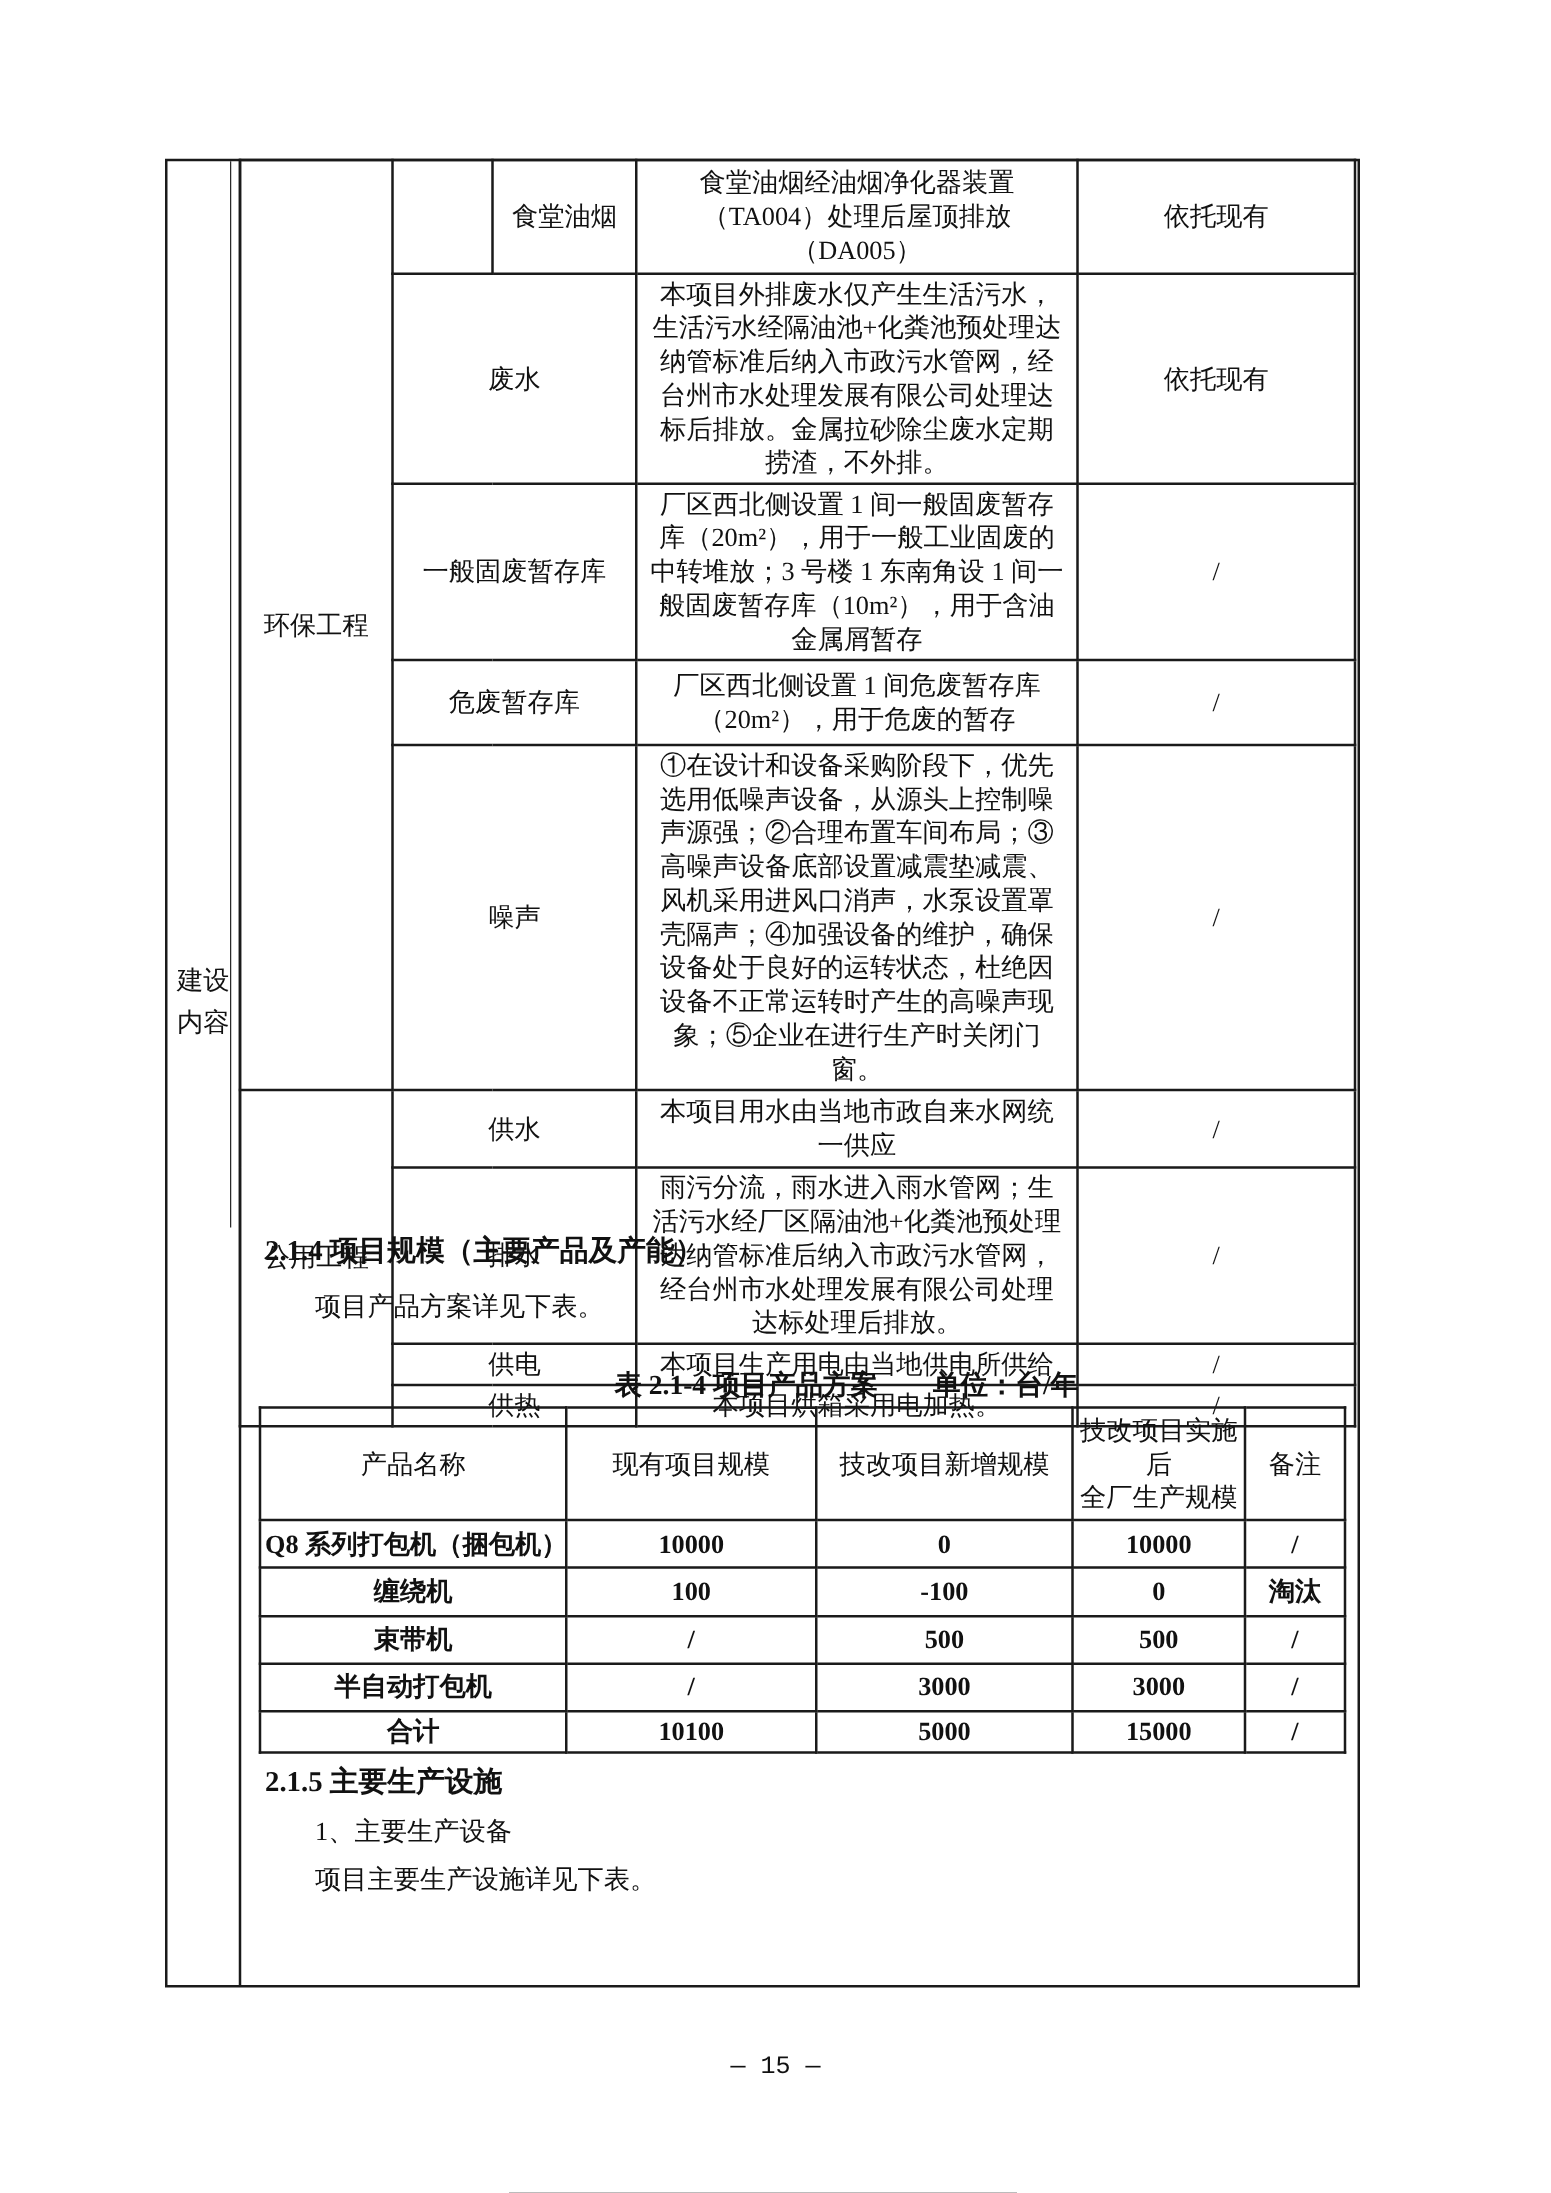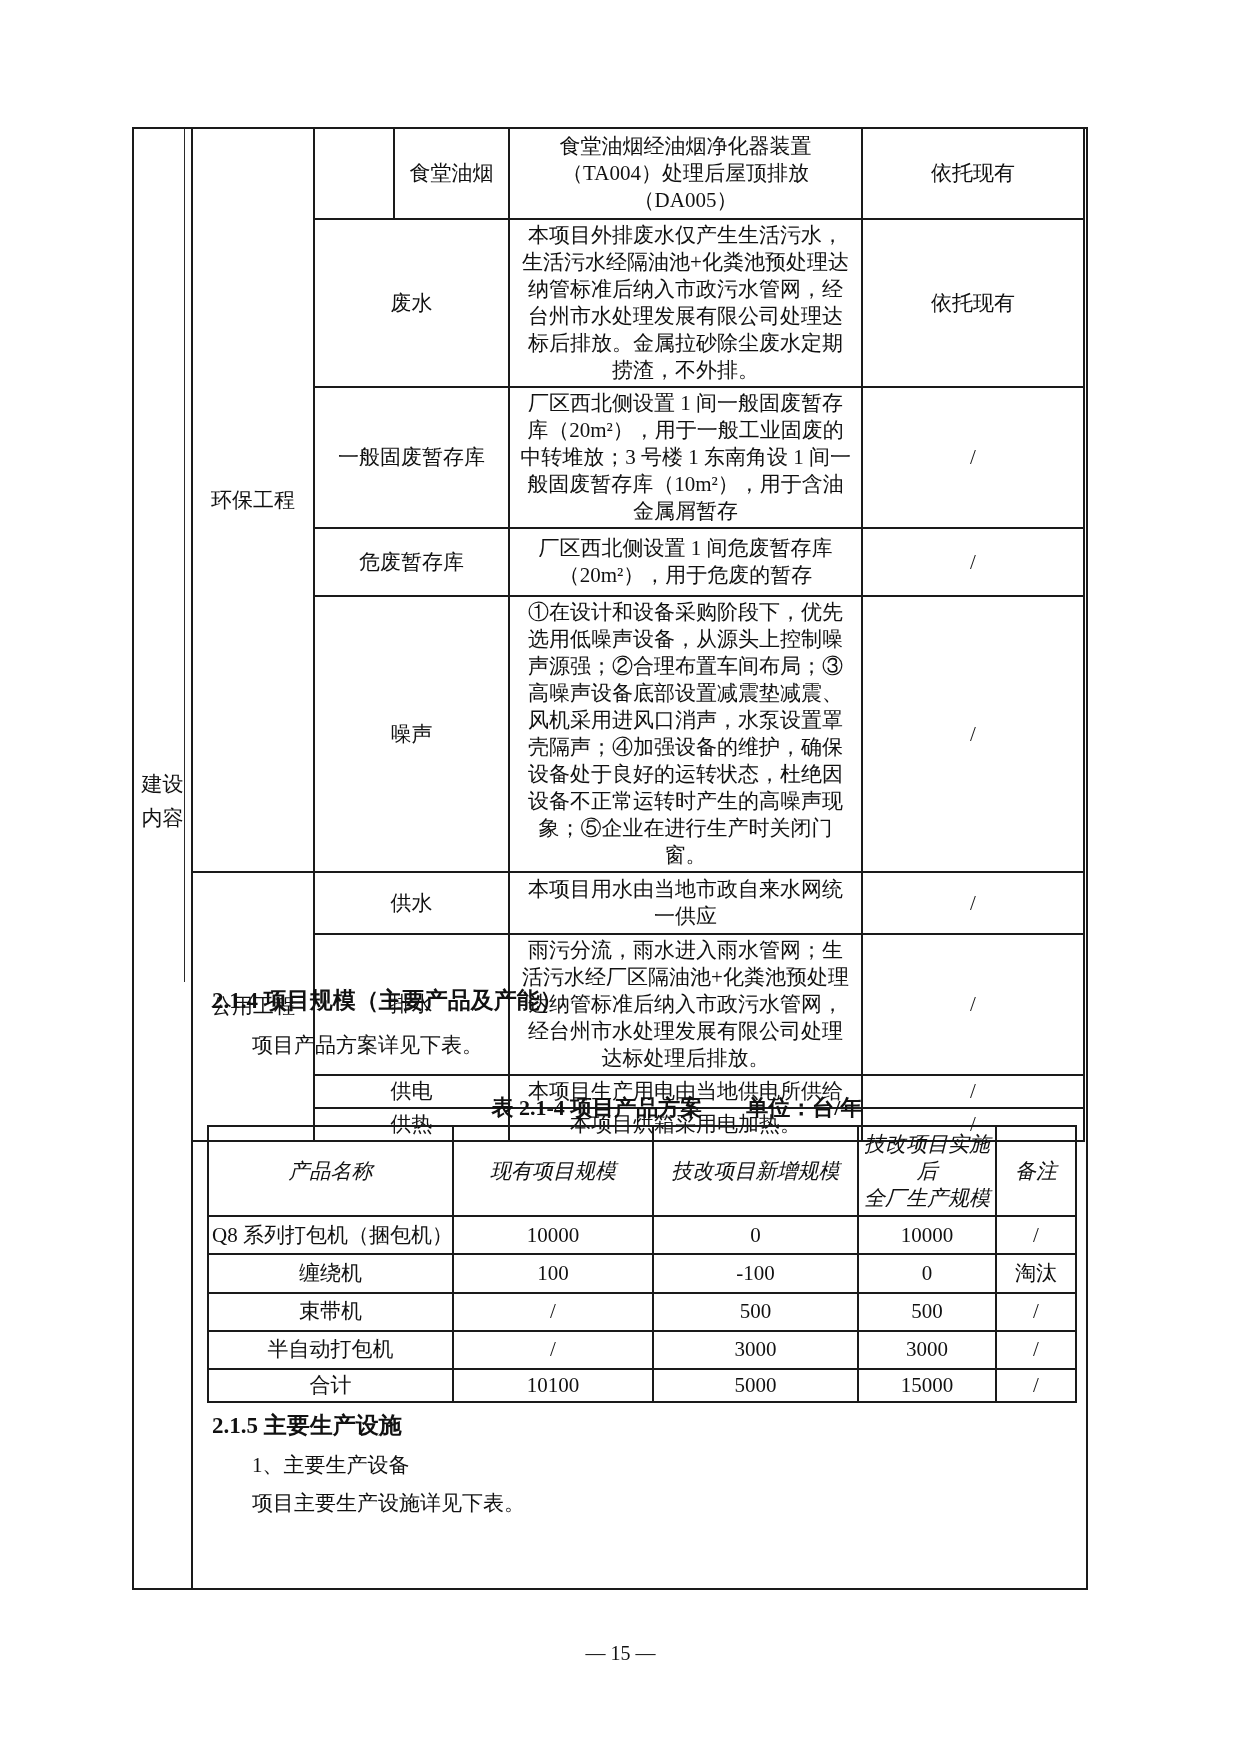--- a/index.html
+++ b/index.html
@@ -43,38 +43,38 @@
   }
   #env-table{
     position:absolute;left:57px;top:-2px;
     width:892px;height:855px;
   }
   #env-table td.desc{padding:2px 9px;}
   #product-table{
     position:absolute;left:73px;top:996px;
     width:868px;height:278px;
   }
-  #product-table th{white-space:pre-line;font-style:italic;}
-  #product-table td{white-space:nowrap;}
+  #product-table th{white-space:pre-line;}
+  #product-table td{white-space:nowrap;font-weight:bold;}
   .heading{
     position:absolute;font-size:23px;font-weight:bold;
     white-space:nowrap;
   }
   .bodyline{
     position:absolute;font-size:21px;white-space:nowrap;
   }
   #table-caption{
     position:absolute;left:57px;top:964px;width:892px;
     text-align:center;font-size:22px;font-weight:bold;
     white-space:pre;
     padding-left:40px;
   }
   #page-number{
     position:absolute;left:0;top:1642px;width:1241px;
-    text-align:center;font-size:20px;
+    text-align:center;font-size:20px;font-family:Liberation Mono, monospace;
   }
 </style>
 </head>
 <body>
 
 <div id="page">
   <div id="frame">
 
     <div id="left-divider-inner"></div>
     <div id="left-divider-outer"></div>

